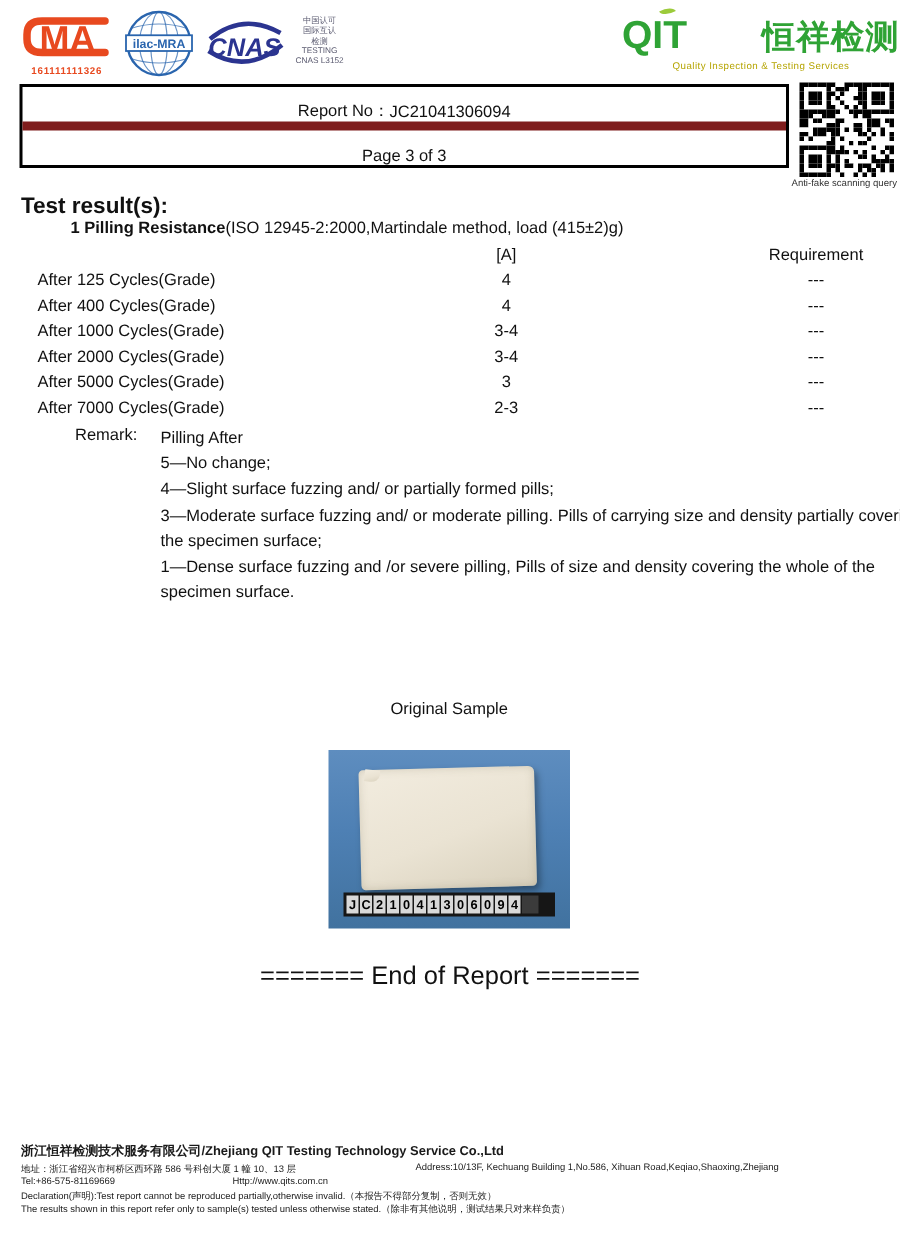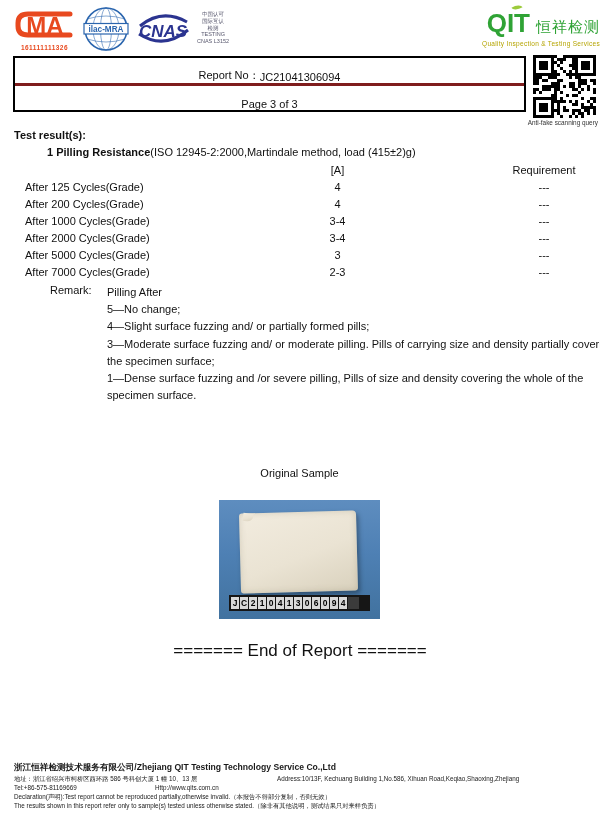--- a/index.html
+++ b/index.html
@@ -11,40 +11,40 @@
   .cma-wrap{display:flex;flex-direction:column;align-items:center;}
   .cma-num{font-size:6.5px;font-weight:bold;color:var(--cma);letter-spacing:.5px;margin-top:1px;}
   .cnas-text{font-size:5.5px;line-height:6.8px;color:#58586e;margin-top:5px;}
 
   
   .qit{position:absolute;right:0;top:8px;text-align:center;}
   .qit-row{display:flex;align-items:baseline;gap:6px;justify-content:flex-end;}
   .qit-en{position:relative;font-size:26px;font-weight:bold;color:var(--qit-green);letter-spacing:0;}
   .leaf{position:absolute;top:-3px;left:25px;width:10px;height:5px;background:var(--leaf);
         border-radius:0 100% 0 100%;transform:rotate(-28deg);}
-  .qit-cn{font-size:15px;font-weight:normal;color:var(--qit-green);letter-spacing:1px;}
+  .qit-cn{font-size:22px;font-weight:bold;color:var(--qit-green);letter-spacing:1px;margin-left:44px;}
   .tagline{font-size:6.5px;color:var(--tagline);margin-top:1px;letter-spacing:.3px;}
 
   
   .hdr-table{position:absolute;left:13px;top:56px;width:513px;height:56px;border:2px solid #000;
              display:flex;box-sizing:border-box;}
   .hdr-left{width:210px;border-right:2px solid #000;display:flex;align-items:center;justify-content:center;
             font-size:17px;font-weight:bold;box-sizing:border-box;}
   .hdr-right{flex:1;display:flex;flex-direction:column;}
   .hdr-row{flex:1;display:flex;align-items:flex-end;justify-content:center;font-size:11px;}
-  .hdr-row.second{border-top:3px solid #7f1d1d;}
+  .hdr-row.second{border-top:6px solid #7f1d1d;}
 
   
   .qr{position:absolute;left:533px;top:55px;display:grid;grid-template-columns:repeat(21,3px);}
   .qr b{width:3px;height:3px;background:#fff;}
   .qr b.d{background:#000;}
   .qr-caption{position:absolute;left:498px;top:119px;width:100px;text-align:right;font-size:6.4px;color:#333;}
 
   
-  .sec-title{position:absolute;left:14px;top:129px;font-size:11px;font-weight:bold;}
+  .sec-title{position:absolute;left:14px;top:129px;font-size:15px;font-weight:bold;}
   .method-line{position:absolute;left:14px;top:146px;font-size:11px;}
   .method-line b{font-weight:bold;margin-left:33px;}
   .cols-head{position:absolute;top:164px;left:0;width:600px;height:17px;font-size:11px;}
   .col-value{position:absolute;left:260px;width:155px;text-align:center;}
   .col-req{position:absolute;left:492px;width:104px;text-align:center;}
   .rows{position:absolute;top:181px;left:0;width:600px;}
   .rrow{position:relative;height:17px;font-size:11px;}
   .col-label{position:absolute;left:25px;}
 
   
@@ -588,21 +588,21 @@
     <span class="col-req">Requirement</span>
   </div>
 
   <div class="rows">
     <div class="rrow">
       <span class="col-label">After 125 Cycles(Grade)</span>
       <span class="col-value">4</span>
       <span class="col-req">---</span>
     </div>
     <div class="rrow">
-      <span class="col-label">After 200 Cycles(Grade)</span>
+      <span class="col-label">After 400 Cycles(Grade)</span>
       <span class="col-value">4</span>
       <span class="col-req">---</span>
     </div>
     <div class="rrow">
       <span class="col-label">After 1000 Cycles(Grade)</span>
       <span class="col-value">3-4</span>
       <span class="col-req">---</span>
     </div>
     <div class="rrow">
       <span class="col-label">After 2000 Cycles(Grade)</span>

